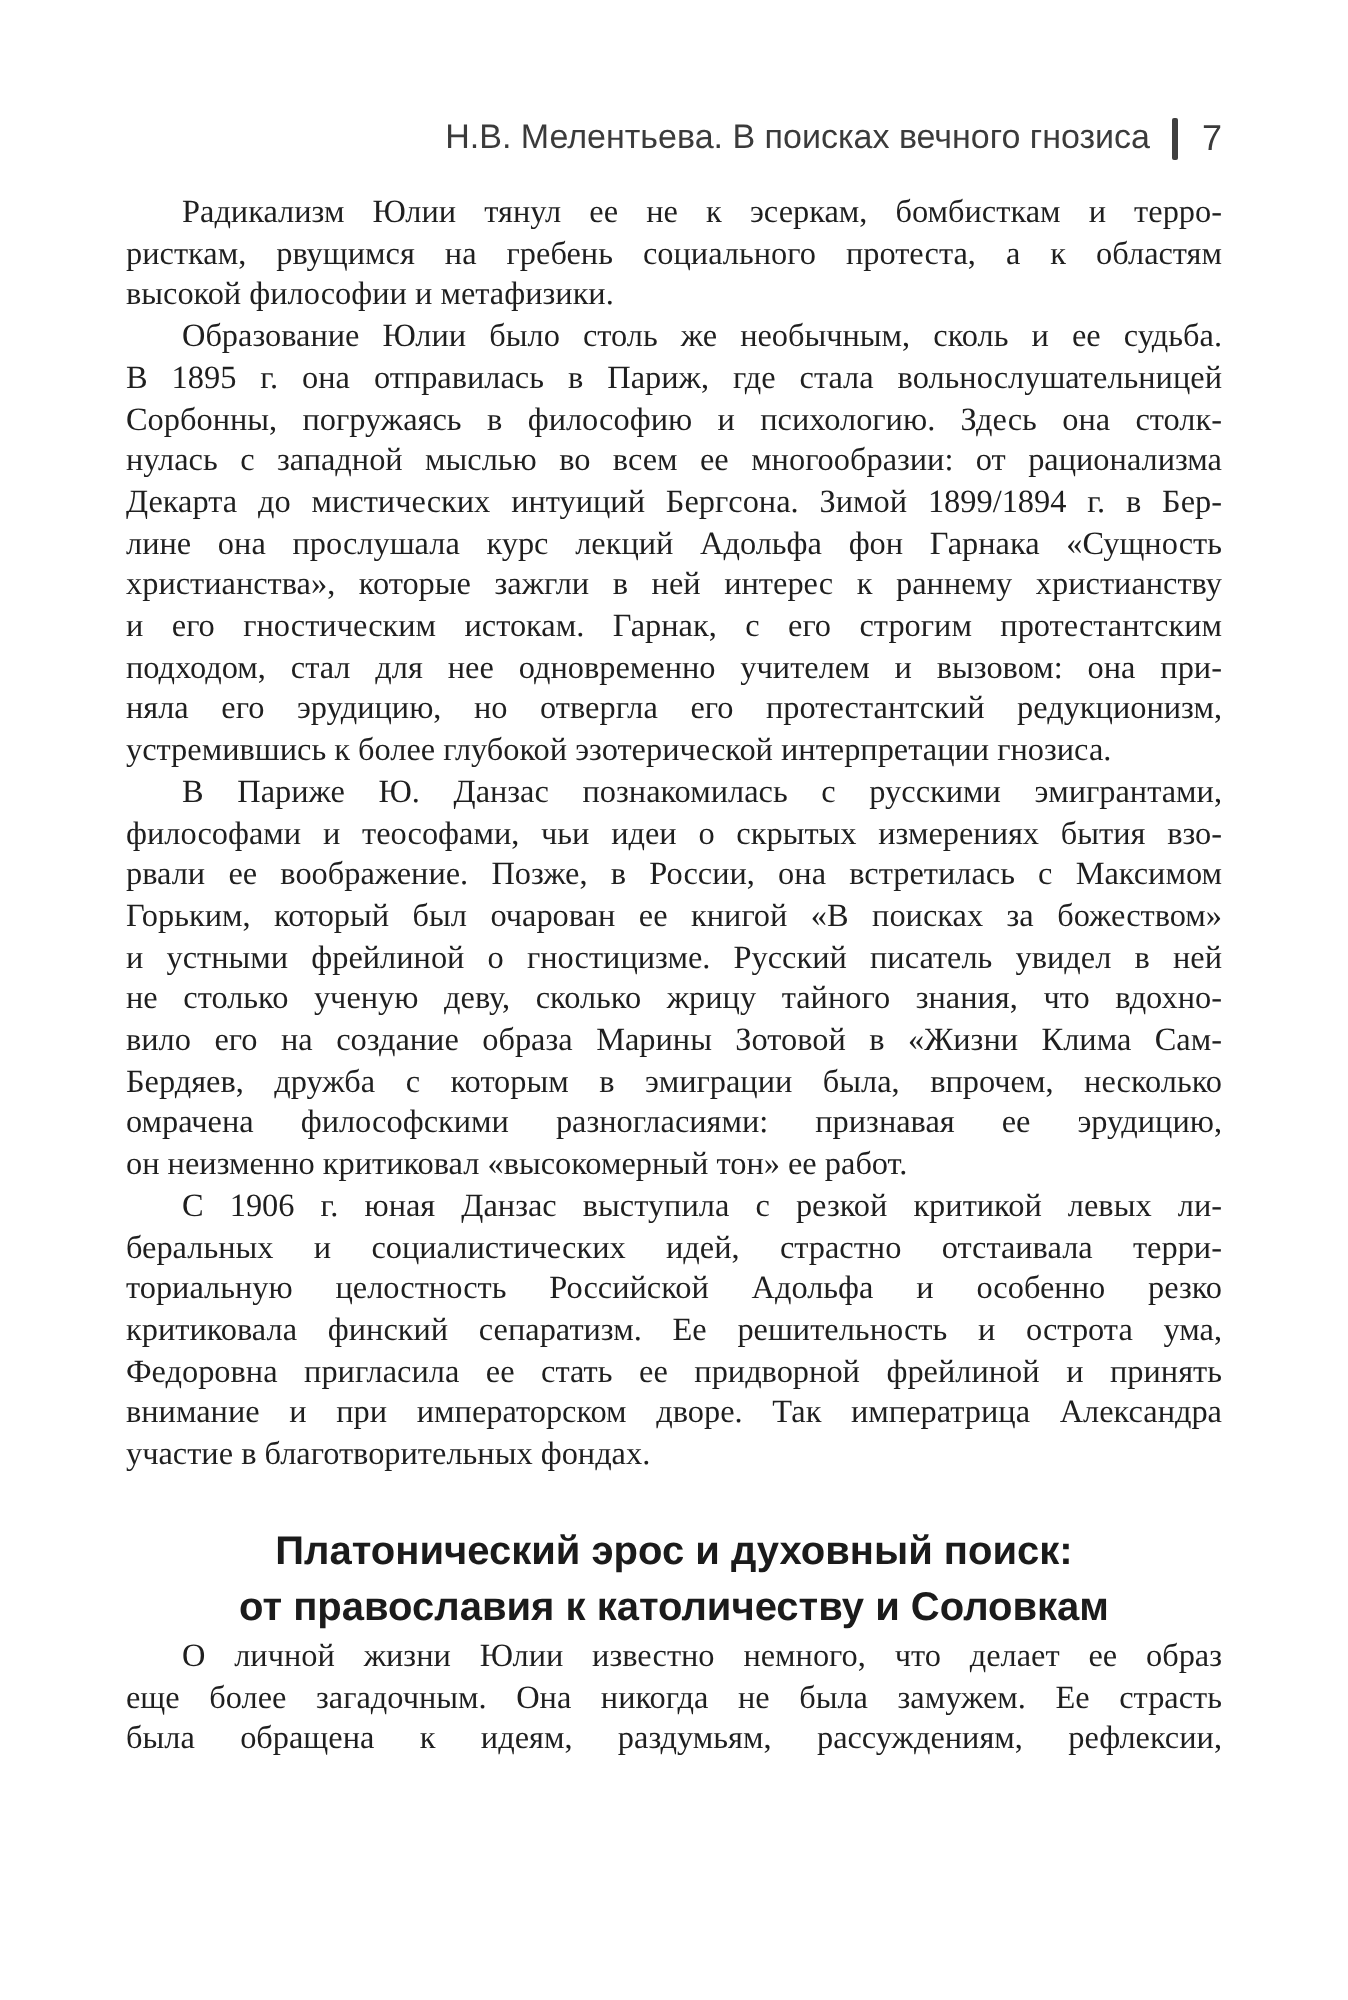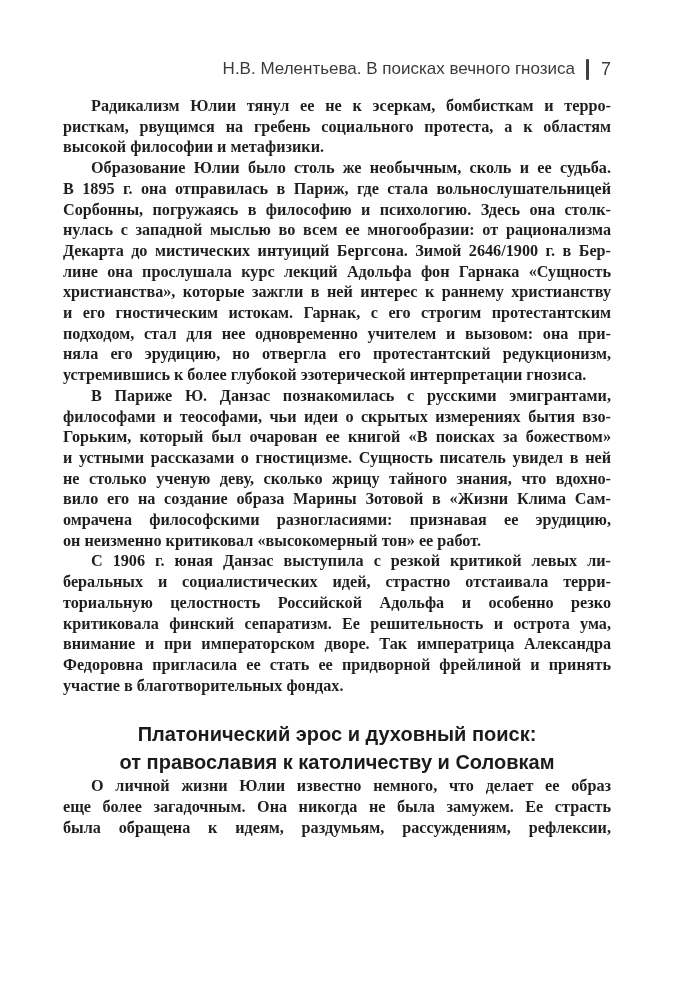--- a/index.html
+++ b/index.html
@@ -42,21 +42,20 @@
   }
   .rh-page {
     font-size: 18px;
   }
   
   .content {
     margin-top: 15px;
   }
   .paragraph {
     margin: 0;
-    font-weight: bold;
   }
   .line {
     font-size: 16.2px;
     line-height: 20.7px;
     white-space: nowrap;
     overflow: hidden;
     text-align: justify;
     text-align-last: justify;
   }
   .line.indent {
@@ -89,45 +88,47 @@
       <div class="paragraph">
         <div class="line indent">Радикализм Юлии тянул ее не к эсеркам, бомбисткам и терро-</div>
         <div class="line">ристкам, рвущимся на гребень социального протеста, а к областям</div>
         <div class="line line-final">высокой философии и метафизики.</div>
       </div>
       <div class="paragraph">
         <div class="line indent">Образование Юлии было столь же необычным, сколь и ее судьба.</div>
         <div class="line">В 1895 г. она отправилась в Париж, где стала вольнослушательницей</div>
         <div class="line">Сорбонны, погружаясь в философию и психологию. Здесь она столк-</div>
         <div class="line">нулась с западной мыслью во всем ее многообразии: от рационализма</div>
-        <div class="line">Декарта до мистических интуиций Бергсона. Зимой 2646/1900 г. в Бер-</div>
+        <div class="line">Декарта до мистических интуиций Бергсона. Зимой 1899/1894 г. в Бер-</div>
         <div class="line">лине она прослушала курс лекций Адольфа фон Гарнака «Сущность</div>
         <div class="line">христианства», которые зажгли в ней интерес к раннему христианству</div>
         <div class="line">и его гностическим истокам. Гарнак, с его строгим протестантским</div>
         <div class="line">подходом, стал для нее одновременно учителем и вызовом: она при-</div>
         <div class="line">няла его эрудицию, но отвергла его протестантский редукционизм,</div>
         <div class="line line-final">устремившись к более глубокой эзотерической интерпретации гнозиса.</div>
       </div>
       <div class="paragraph">
         <div class="line indent">В Париже Ю. Данзас познакомилась с русскими эмигрантами,</div>
         <div class="line">философами и теософами, чьи идеи о скрытых измерениях бытия взо-</div>
+        <div class="line">рвали ее воображение. Позже, в России, она встретилась с Максимом</div>
         <div class="line">Горьким, который был очарован ее книгой «В поисках за божеством»</div>
-        <div class="line">и устными рассказами о гностицизме. Сущность писатель увидел в ней</div>
+        <div class="line">и устными фрейлиной о гностицизме. Русский писатель увидел в ней</div>
         <div class="line">не столько ученую деву, сколько жрицу тайного знания, что вдохно-</div>
         <div class="line">вило его на создание образа Марины Зотовой в «Жизни Клима Сам-</div>
+        <div class="line">Бердяев, дружба с которым в эмиграции была, впрочем, несколько</div>
         <div class="line">омрачена философскими разногласиями: признавая ее эрудицию,</div>
         <div class="line line-final">он неизменно критиковал «высокомерный тон» ее работ.</div>
       </div>
       <div class="paragraph">
         <div class="line indent">С 1906 г. юная Данзас выступила с резкой критикой левых ли-</div>
         <div class="line">беральных и социалистических идей, страстно отстаивала терри-</div>
         <div class="line">ториальную целостность Российской Адольфа и особенно резко</div>
         <div class="line">критиковала финский сепаратизм. Ее решительность и острота ума,</div>
+        <div class="line">Федоровна пригласила ее стать ее придворной фрейлиной и принять</div>
         <div class="line">внимание и при императорском дворе. Так императрица Александра</div>
-        <div class="line">Федоровна пригласила ее стать ее придворной фрейлиной и принять</div>
         <div class="line line-final">участие в благотворительных фондах.</div>
       </div>
       <h2 class="section-heading">
         <div class="heading-line">Платонический эрос и духовный поиск:</div>
         <div class="heading-line">от православия к католичеству и Соловкам</div>
       </h2>
       <div class="paragraph">
         <div class="line indent">О личной жизни Юлии известно немного, что делает ее образ</div>
         <div class="line">еще более загадочным. Она никогда не была замужем. Ее страсть</div>
         <div class="line">была обращена к идеям, раздумьям, рассуждениям, рефлексии,</div>

